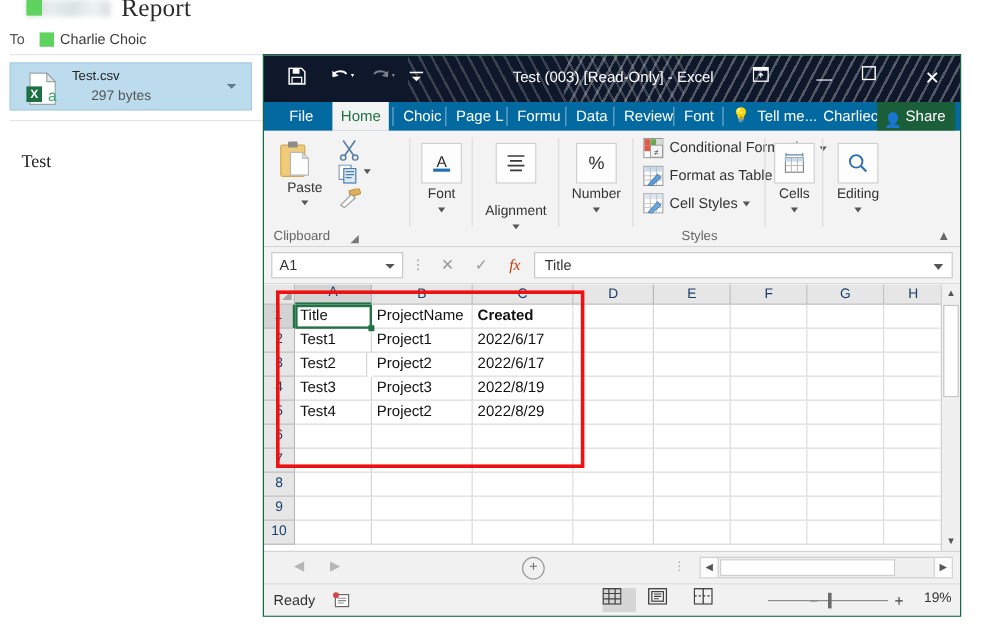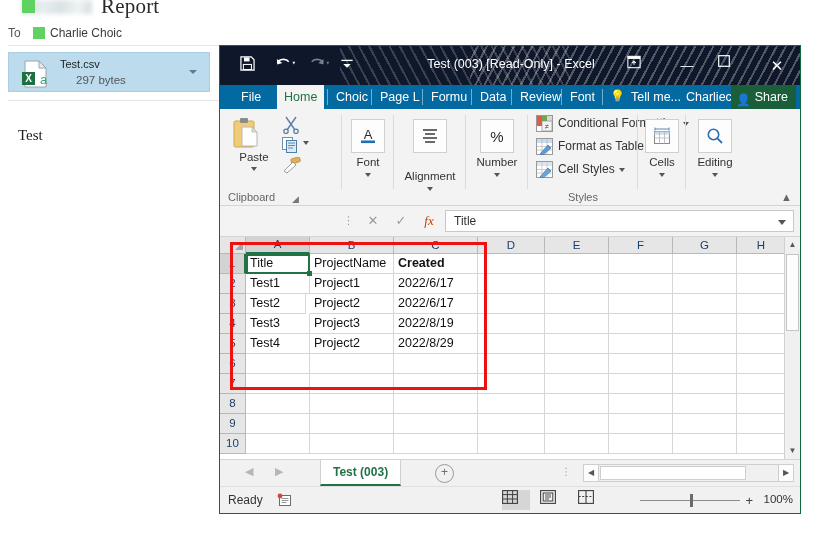--- a/index.html
+++ b/index.html
@@ -488,20 +488,24 @@
         <div style="margin-top:3px;">Cells</div>
         <div class="caret" style="margin-top:5px;"></div>
       </div>
       <div class="gdiv"></div>
     </div>
 
     <div id="ribbon-collapse">▲</div>
   </div>
 
   <div id="xl-formulabar">
+    <div id="namebox">
+      <span>A1</span>
+      <span id="namebox-caret"></span>
+    </div>
     <div id="fb-grip">⋮</div>
     <div class="fbbtn" id="fb-cancel">✕</div>
     <div class="fbbtn" id="fb-enter">✓</div>
     <div class="fbbtn" id="fb-fx">fx</div>
     <div id="formula-input">
       <span>Title</span>
       <span id="fb-expand"></span>
     </div>
   </div>
 
@@ -631,21 +635,20 @@
     <div id="vscroll">
       <div class="sbtn" style="top:0;">▲</div>
       <div id="vthumb"></div>
       <div class="sbtn" style="bottom:0;">▼</div>
     </div>
   </div>
 
   <div id="xl-sheetbar">
     <div class="navarrow" style="left:25px;">◀</div>
     <div class="navarrow" style="left:55px;">▶</div>
-    <div id="sheet-tab">Test (003)</div>
     <div id="sheet-add">+</div>
     <div id="sheet-grip">⋮</div>
     <div id="hscroll">
       <div id="hsb-left">◀</div>
       <div id="hthumb"></div>
       <div id="hsb-right">▶</div>
     </div>
   </div>
 
   <div id="xl-statusbar">
@@ -676,17 +679,17 @@
           <rect x="0.6" y="0.6" width="14.8" height="12.8" fill="none" stroke="#3f3f3f" stroke-width="1.1"></rect>
           <path d="M8 0.6v12.8" stroke="#3f3f3f" stroke-width="1.1"></path>
           <path d="M0.6 6.5h14.8" stroke="#3f3f3f" stroke-width="1.1" stroke-dasharray="2 1.6"></path>
         </svg>
     </div>
 
     <div id="zoom-minus">−</div>
     <div id="zoom-track"></div>
     <div id="zoom-thumb"></div>
     <div id="zoom-plus">+</div>
-    <div id="zoom-value">100%</div>
+    <div id="zoom-value">19%</div>
   </div>
 </div>
 
 <div id="red-annotation"></div>
 
 </body></html>

